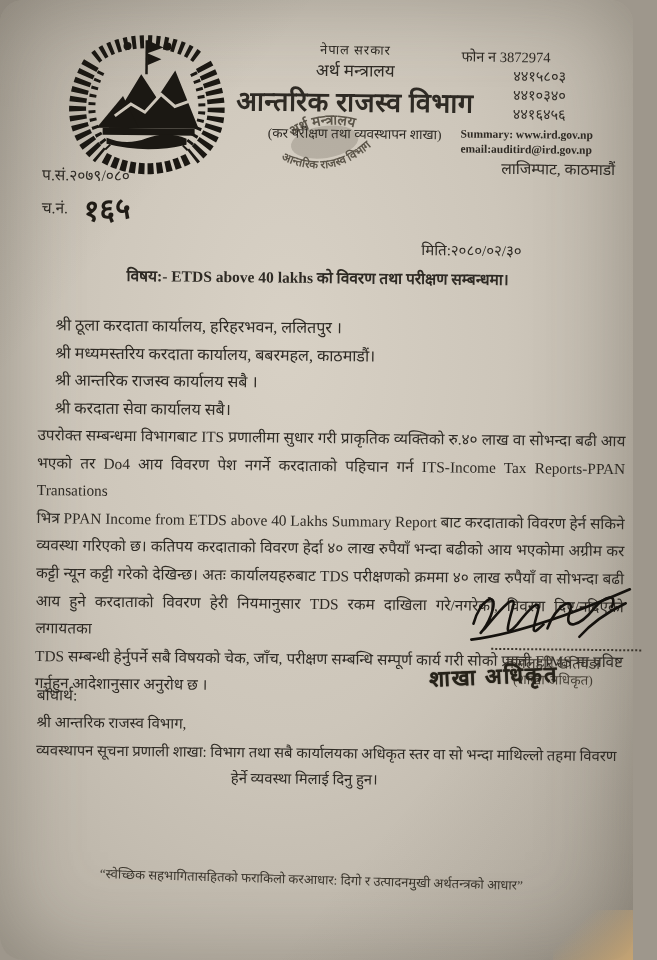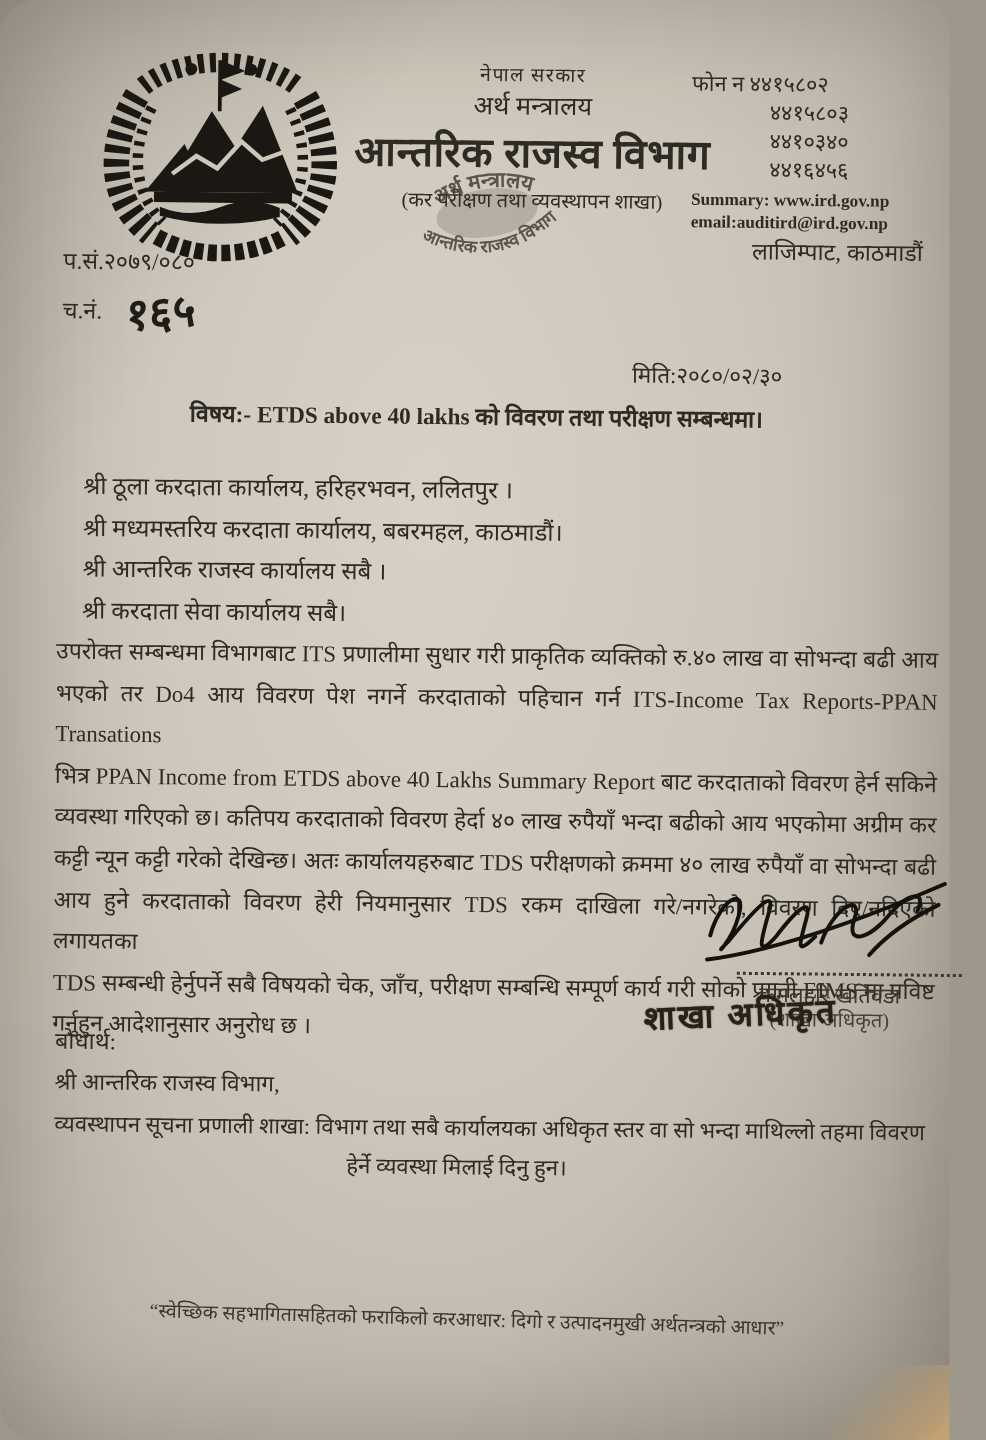--- a/index.html
+++ b/index.html
@@ -119,21 +119,21 @@
         <textPath href="#arcTop" startOffset="50%" text-anchor="middle">अर्थ मन्त्रालय</textPath>
       </text>
       <text font-size="11.5" font-weight="bold" fill="#403a2e" opacity=".92" font-family="Liberation Serif, DejaVu Serif, serif">
         <textPath href="#arcBot" startOffset="50%" text-anchor="middle">आन्तरिक राजस्व विभाग</textPath>
       </text>
     </svg>
 
     <div class="abs contact">
       <div>
         <span>फोन न</span>
-        <span>४४१५८०२</span>
+        <span>3872974</span>
       </div>
       <div class="num">४४१५८०३</div>
       <div class="num">४४१०३४०</div>
       <div class="num">४४१६४५६</div>
       <div class="web">
         <span>Summary:</span>
         <span>www.ird.gov.np</span>
       </div>
       <div class="mail">email:auditird@ird.gov.np</div>
       <div class="addr">लाजिम्पाट, काठमाडौं</div>

